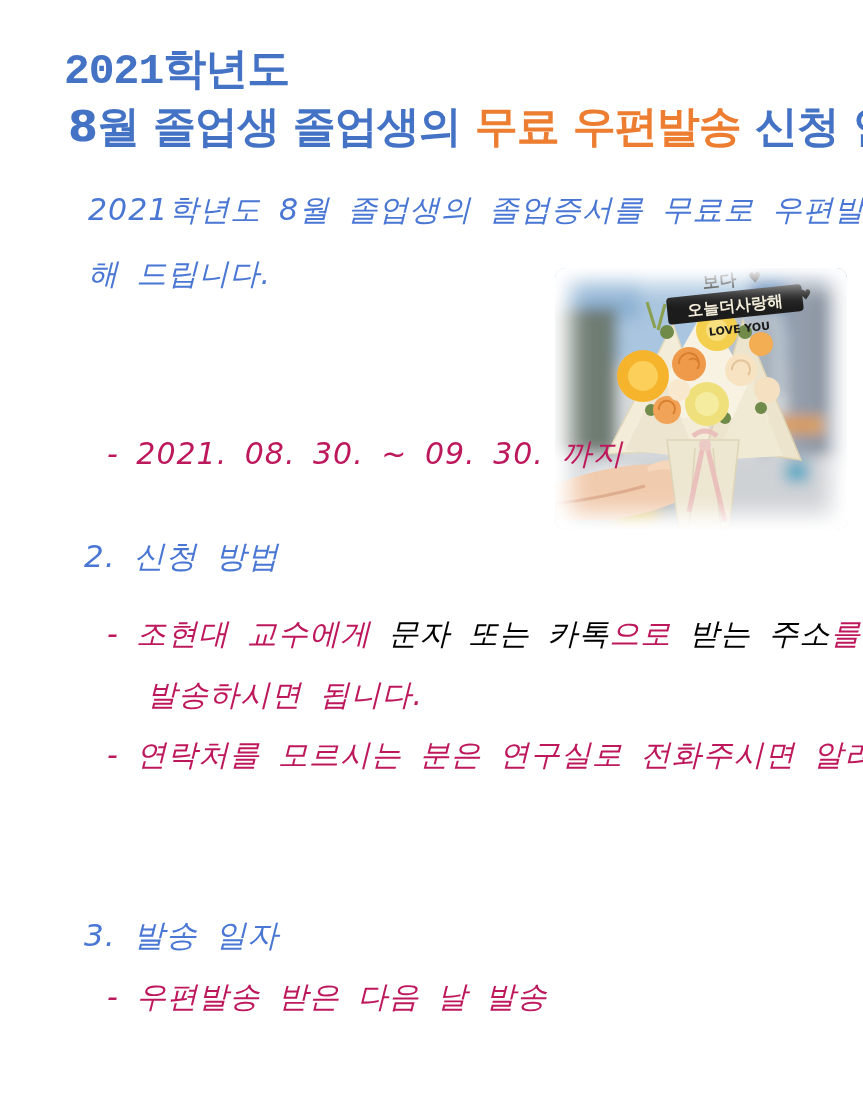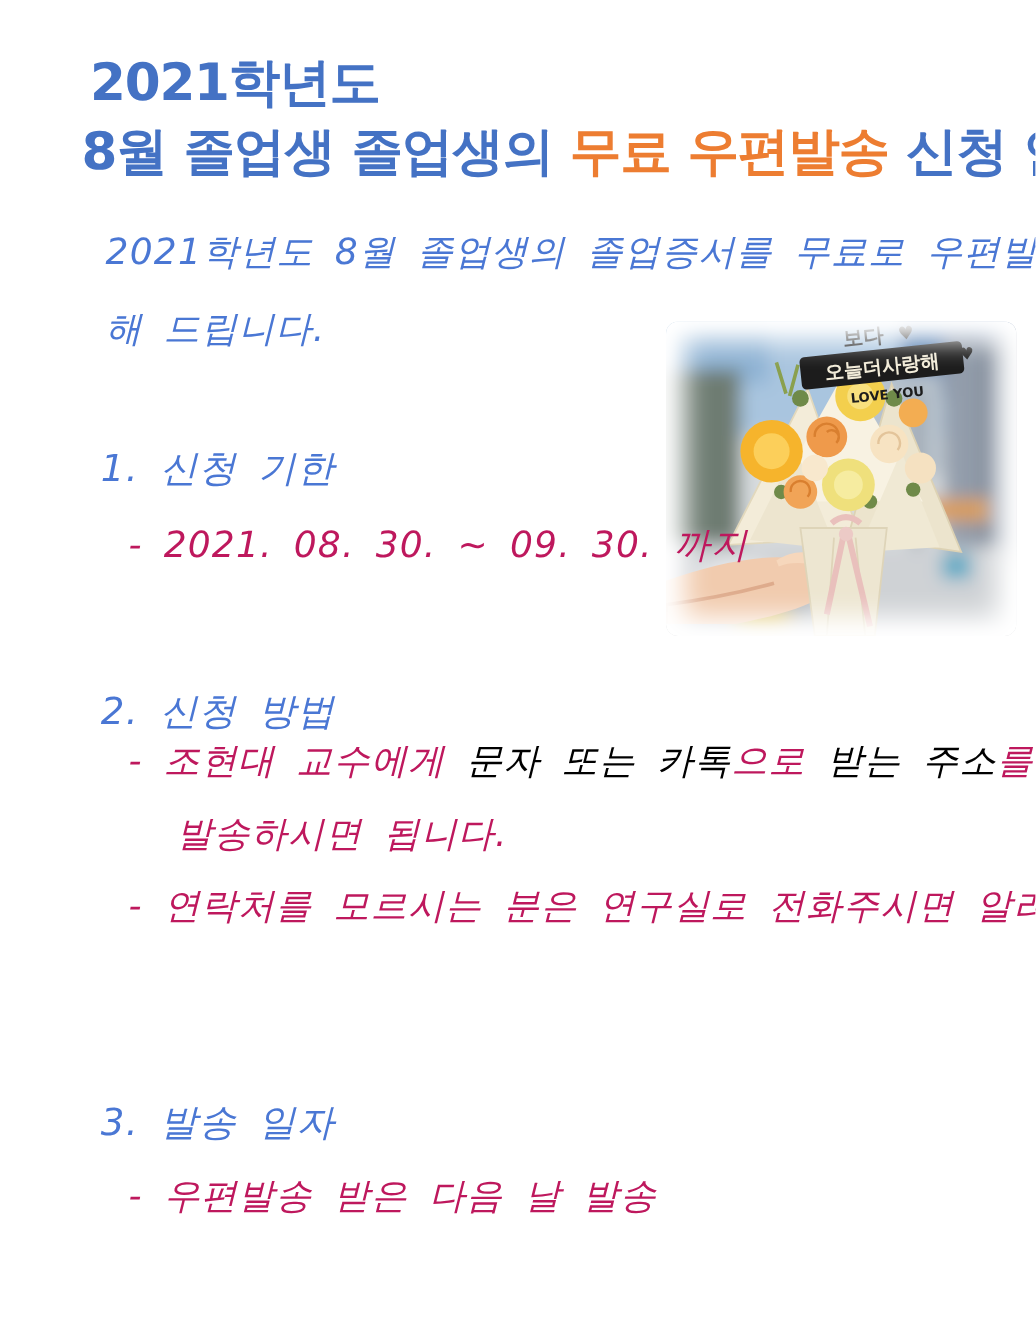--- a/index.html
+++ b/index.html
@@ -51,21 +51,21 @@
     border-radius: 10px;
     box-shadow: inset 0 0 22px 16px #ffffff;
     pointer-events: none;
   }
 </style>
 </head>
 <body>
 
 <div class="page">
 
-  <div class="abs title-line" style="left:75px; top:40px;">2021학년도</div>
+  <div class="abs title-line" style="left:64px; top:40px;font-family:Liberation Mono, monospace;">2021학년도</div>
   <div class="abs title-line" style="left:68px; top:98px;">
     <span>8월 졸업생 졸업생의 </span><span class="title-orange">무료 우편발송</span><span> 신청 안내</span>
   </div>
 
   <div class="abs hand" style="left:88px; top:190px;">2021학년도 8월 졸업생의 졸업증서를 무료로 우편발송을</div>
   <div class="abs hand" style="left:88px; top:254px;">해 드립니다.</div>
 
   <div class="photo">
     <svg width="292" height="262" viewBox="0 0 292 262" xmlns="http://www.w3.org/2000/svg">
       <defs>
@@ -148,26 +148,25 @@
       <g stroke="#e9c0bc" stroke-width="5" fill="none">
         <path d="M138,168 Q150,158 162,168"></path>
         <path d="M148,178 L134,244"></path>
         <path d="M152,178 L170,254"></path>
         <circle cx="150" cy="177" r="6" fill="#eccac6" stroke="none"></circle>
       </g>
     </svg>
     <div class="photo-feather"></div>
   </div>
 
-  <div class="abs hand heading" style="left:84px; top:370px;">1. 신청 기한</div>
   <div class="abs hand" style="left:107px; top:434px;">
     <span class="seg-blue">- 2021. 08. 30. ~ 09. 30. 까지</span>
   </div>
 
-  <div class="abs hand heading" style="left:84px; top:572px;">2. 신청 방법</div>
+  <div class="abs hand heading" style="left:84px; top:536px;">2. 신청 방법</div>
   <div class="abs hand" style="left:107px; top:614px;">
     <span class="seg-blue">- 조현대 교수에게 </span><span class="seg-orange">문자 또는 카톡</span><span class="seg-blue">으로 </span><span class="seg-orange">받는 주소</span><span class="seg-blue">를</span>
   </div>
   <div class="abs hand" style="left:147px; top:675px;">
     <span class="seg-blue">발송하시면 됩니다.</span>
   </div>
   <div class="abs hand" style="left:107px; top:735px;">
     <span class="seg-blue">- 연락처를 모르시는 분은 연구실로 전화주시면 알려</span>
   </div>
 

